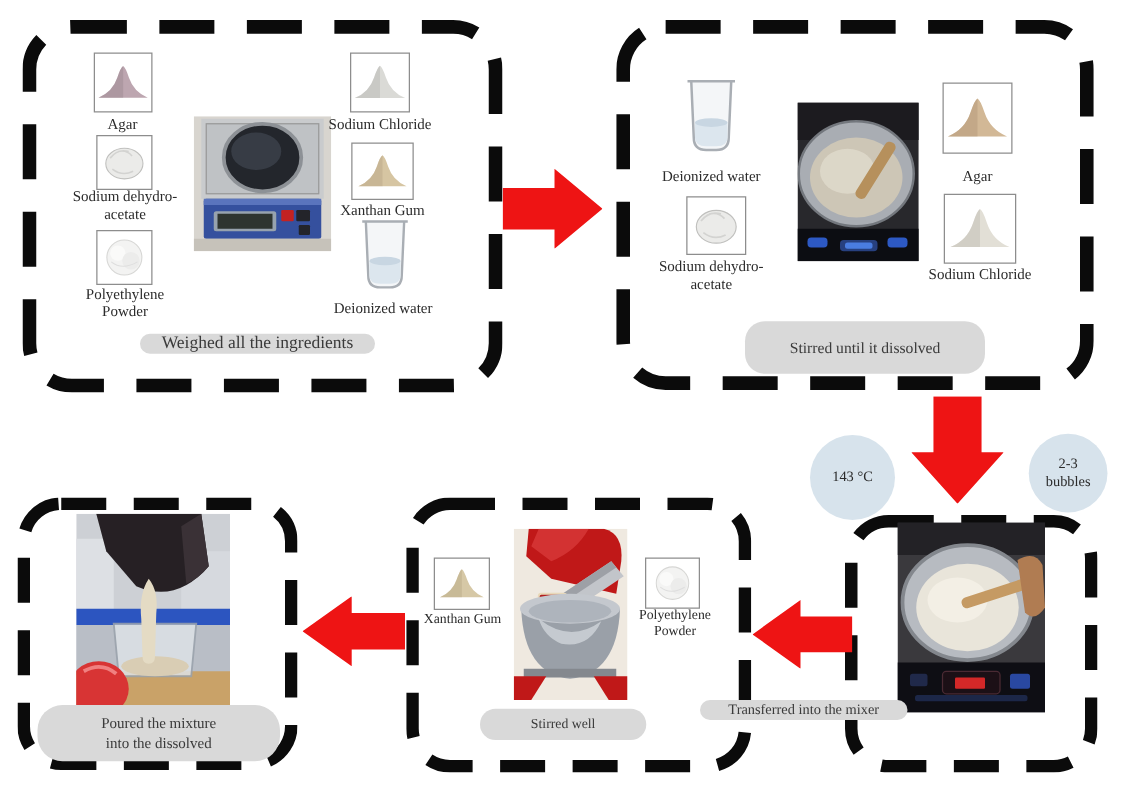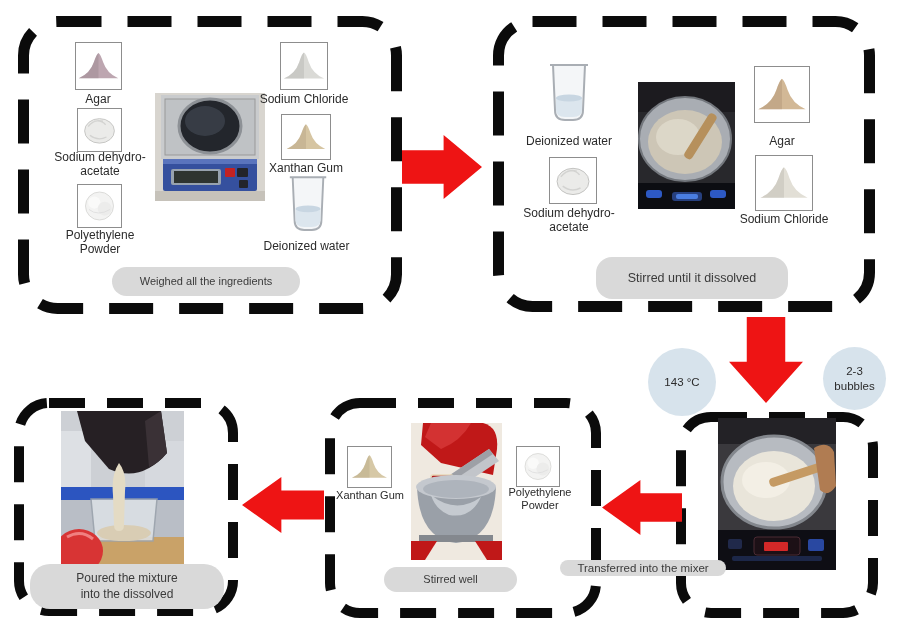--- a/index.html
+++ b/index.html
@@ -1,18 +1,18 @@
 <!DOCTYPE html>
 <html><head>
 <meta charset="utf-8">
 <style>
   html,body { margin:0; padding:0; background:#ffffff; }
   .canvas {
     position:relative; width:899px; height:637px; background:#ffffff;
-    font-family:Liberation Sans, sans-serif; overflow:hidden;
+    font-family:Liberation Serif, serif; overflow:hidden;
   }
   .box { position:absolute; }
   .border-svg { position:absolute; left:0; top:0; z-index:1; }
   .photo { position:absolute; z-index:2; }
   .photo svg { width:100%; height:100%; display:block; }
   .thumb {
     position:absolute; z-index:2; background:#fff;
     border:1px solid #8d8d8d; box-sizing:border-box;
   }
   .thumb svg { width:100%; height:100%; display:block; }
@@ -116,21 +116,21 @@
     <div class="photo" style="left:267px; top:158px; width:46px; height:62px;">
       <svg viewBox="0 0 48 64">
         <path d="M8,3 L10,48 Q10,58 20,58 L28,58 Q38,58 38,48 L40,3" fill="#f4f6f8" stroke="#a9aeb4" stroke-width="2"></path>
         <path d="M11,36 L11,48 Q11,55 20,55 L28,55 Q37,55 37,48 L37,36 Z" fill="#dce6ee"></path>
         <ellipse cx="24" cy="36" rx="13" ry="3.5" fill="#c8d6e2"></ellipse>
         <line x1="5" y1="3" x2="43" y2="3" stroke="#a9aeb4" stroke-width="2"></line>
       </svg>
     </div>
     <div class="label" style="left:211px; top:223px; width:155px;">Deionized water</div>
 
-    <div class="pill" style="left:94px; top:251px; width:188px; height:29px; font-size:11px;">Weighed all the ingredients</div>
+    <div class="pill" style="left:94px; top:251px; width:188px; height:16px; font-size:14px;">Weighed all the ingredients</div>
   </div>
 
   <div class="arrow right" style="left:402px; top:135px; width:80px; height:64px;"></div>
 
   <div class="box" style="left:493px; top:16px; width:382px; height:296px;">
     <svg class="border-svg" width="382" height="296">
       <rect x="5.5" y="5.5" width="371" height="285" rx="34" fill="none" stroke="#0b0b0b" stroke-width="11" stroke-dasharray="44 26"></rect>
     </svg>
 
     <div class="photo" style="left:52px; top:46px; width:48px; height:64px;">

